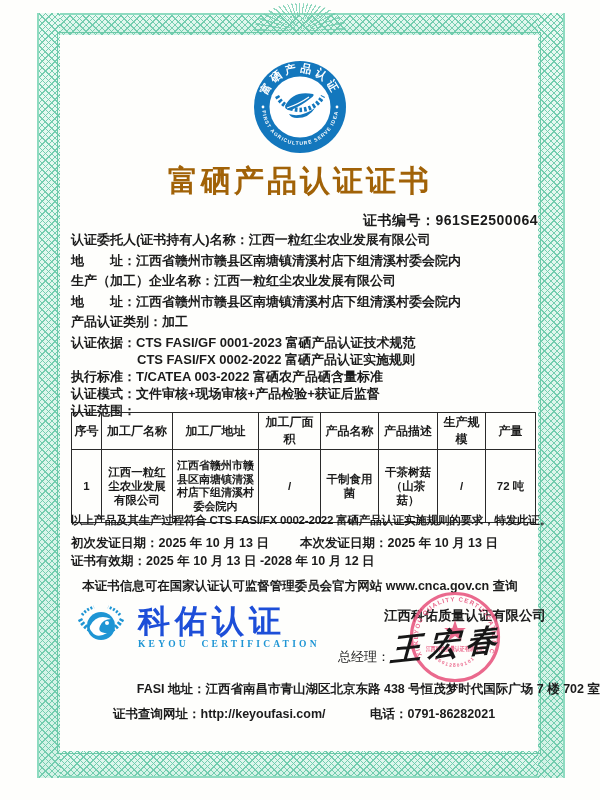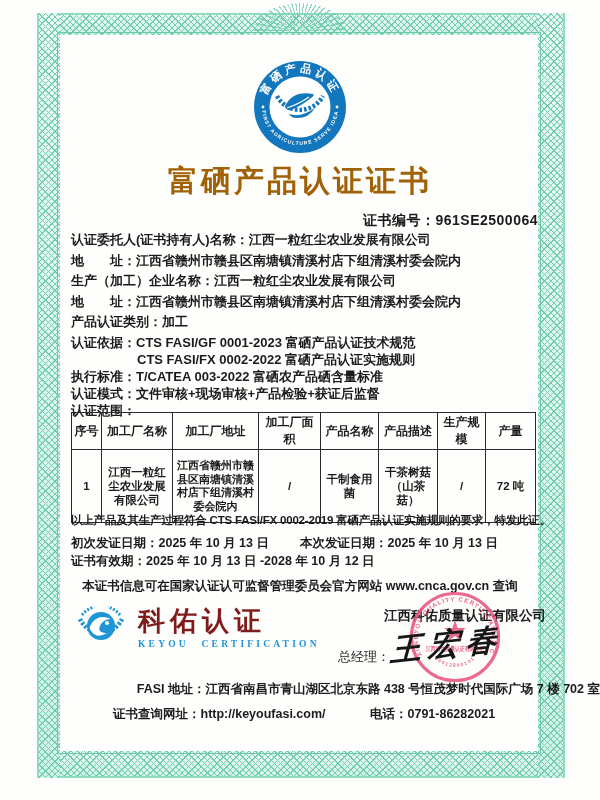--- a/index.html
+++ b/index.html
@@ -61,21 +61,21 @@
   
   .statement{position:absolute;top:513px;left:71px;font-size:11.5px;font-weight:bold;white-space:nowrap;letter-spacing:-.2px;}
   .d-first{position:absolute;top:535px;left:71px;font-size:12.5px;font-weight:bold;white-space:nowrap;}
   .d-current{position:absolute;top:535px;left:300px;font-size:12.5px;font-weight:bold;white-space:nowrap;}
   .d-valid{position:absolute;top:553px;left:71px;font-size:12.5px;font-weight:bold;white-space:nowrap;}
   .query-note{position:absolute;top:578px;left:0;width:100%;text-align:center;font-size:12.5px;font-weight:bold;}
 
   
   .agency{position:absolute;top:601px;left:73px;display:flex;align-items:center;gap:9px;}
   .agency .names{display:flex;flex-direction:column;}
-  .agency .cn{font-size:27px;font-weight:900;color:#7f1d1d;letter-spacing:5px;line-height:28px;}
+  .agency .cn{font-size:32px;font-weight:900;color:#1d4ed8;letter-spacing:5px;line-height:28px;}
   .agency .en{font-size:9.5px;font-weight:bold;color:#1e95d4;letter-spacing:3.2px;margin-top:3px;font-family:Liberation Serif, serif;}
 
   .issuer-company{position:absolute;top:607px;left:384px;font-size:13.5px;font-weight:bold;z-index:1;white-space:nowrap;}
   .gm-label{position:absolute;top:648px;left:338px;font-size:13px;font-weight:normal;z-index:1;}
   .seal{position:absolute;top:589px;left:407px;width:96px;height:96px;z-index:2;opacity:.88;}
   .signature{
     position:absolute;top:624px;left:390px;z-index:3;
     font-size:31px;font-weight:bold;font-style:italic;color:#161616;
     letter-spacing:7px;transform:rotate(-6deg) skewX(-8deg);white-space:nowrap;
   }
@@ -199,21 +199,21 @@
         <td class="addr">江西省赣州市赣县区南塘镇清溪村店下组清溪村委会院内</td>
         <td>/</td>
         <td>干制食用菌</td>
         <td>干茶树菇（山茶菇）</td>
         <td>/</td>
         <td>72 吨</td>
       </tr>
     </tbody>
   </table>
 
-  <div class="statement">以上产品及其生产过程符合 CTS FASI/FX 0002-2019 富硒产品认证实施规则的要求，特发此证。</div>
+  <div class="statement">以上产品及其生产过程符合 CTS FASI/FX 0002-2022 富硒产品认证实施规则的要求，特发此证。</div>
   <div class="d-first">
     <span>初次发证日期：</span><span>2025 年 10 月 13 日</span>
   </div>
   <div class="d-current">
     <span>本次发证日期：</span><span>2025 年 10 月 13 日</span>
   </div>
   <div class="d-valid">
     <span>证书有效期：</span><span>2025 年 10 月 13 日 -2028 年 10 月 12 日</span>
   </div>
   <div class="query-note">本证书信息可在国家认证认可监督管理委员会官方网站 www.cnca.gov.cn 查询</div>

